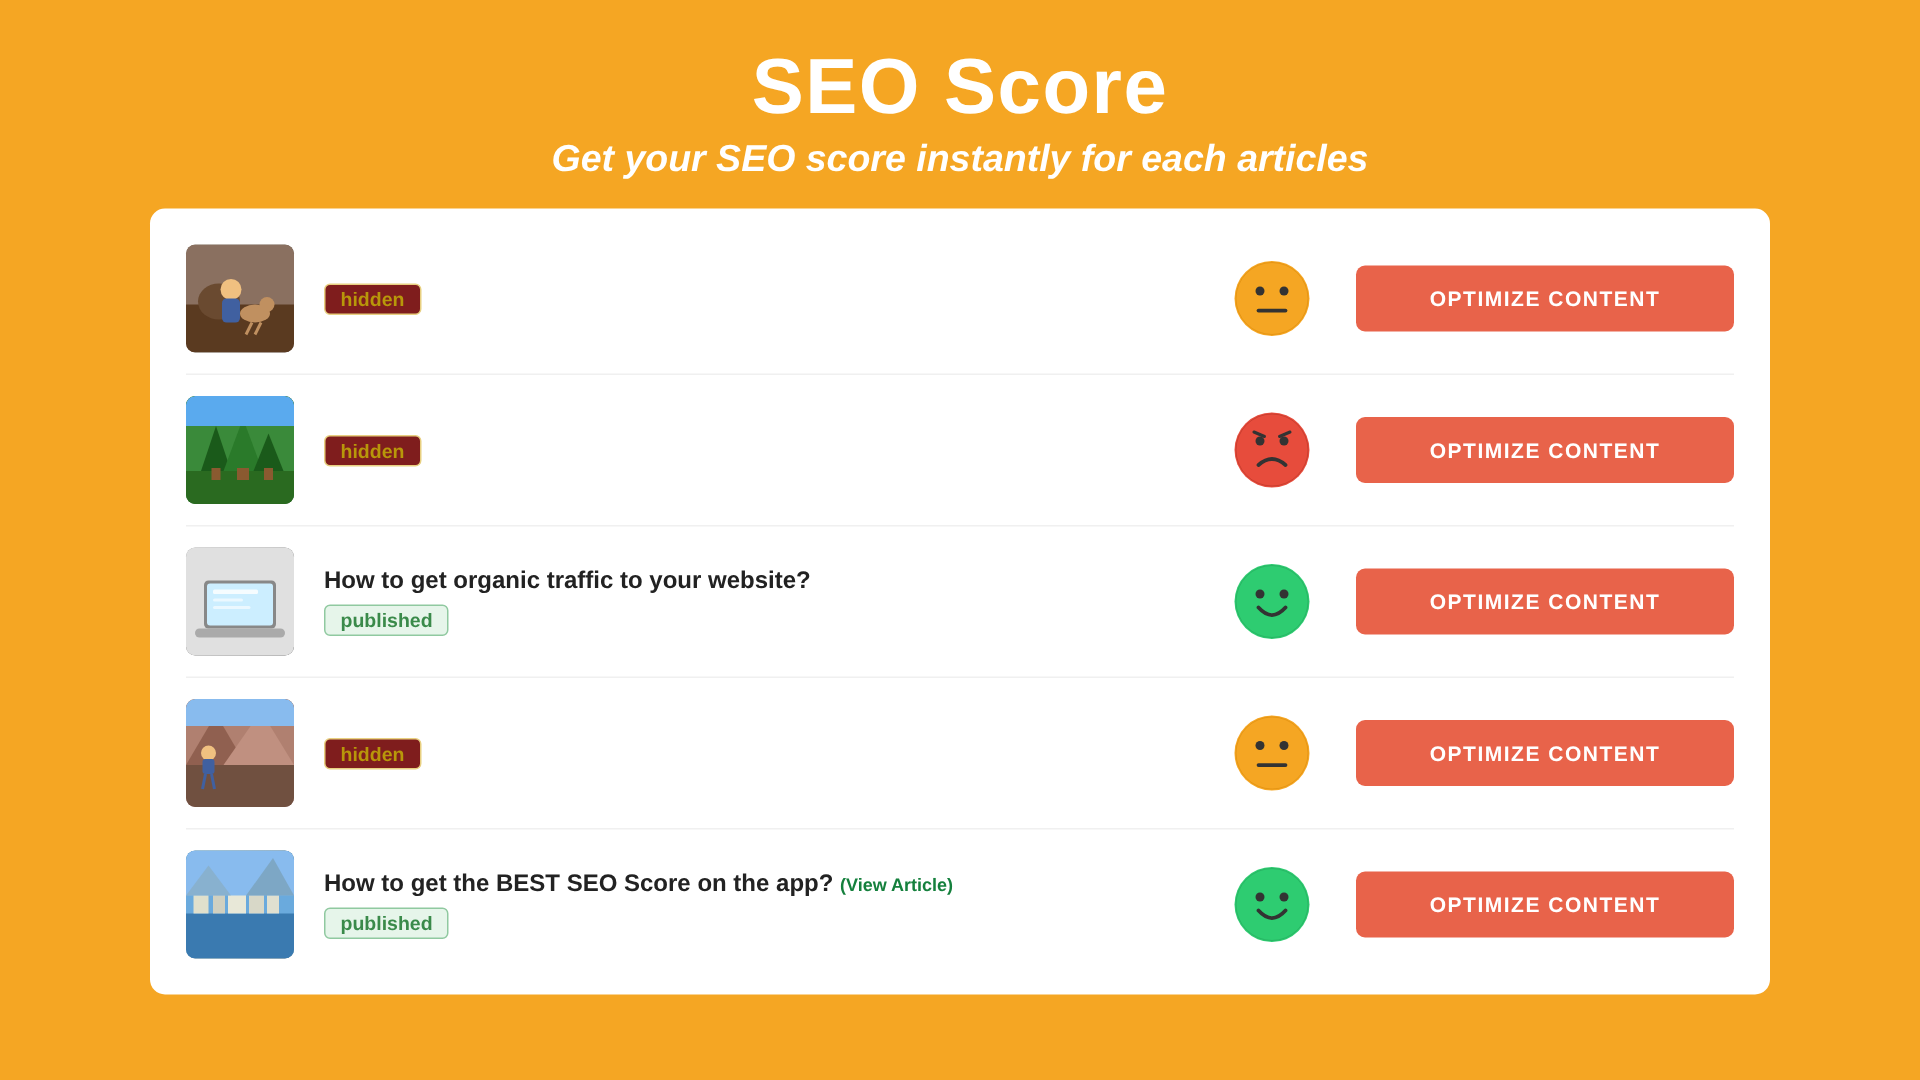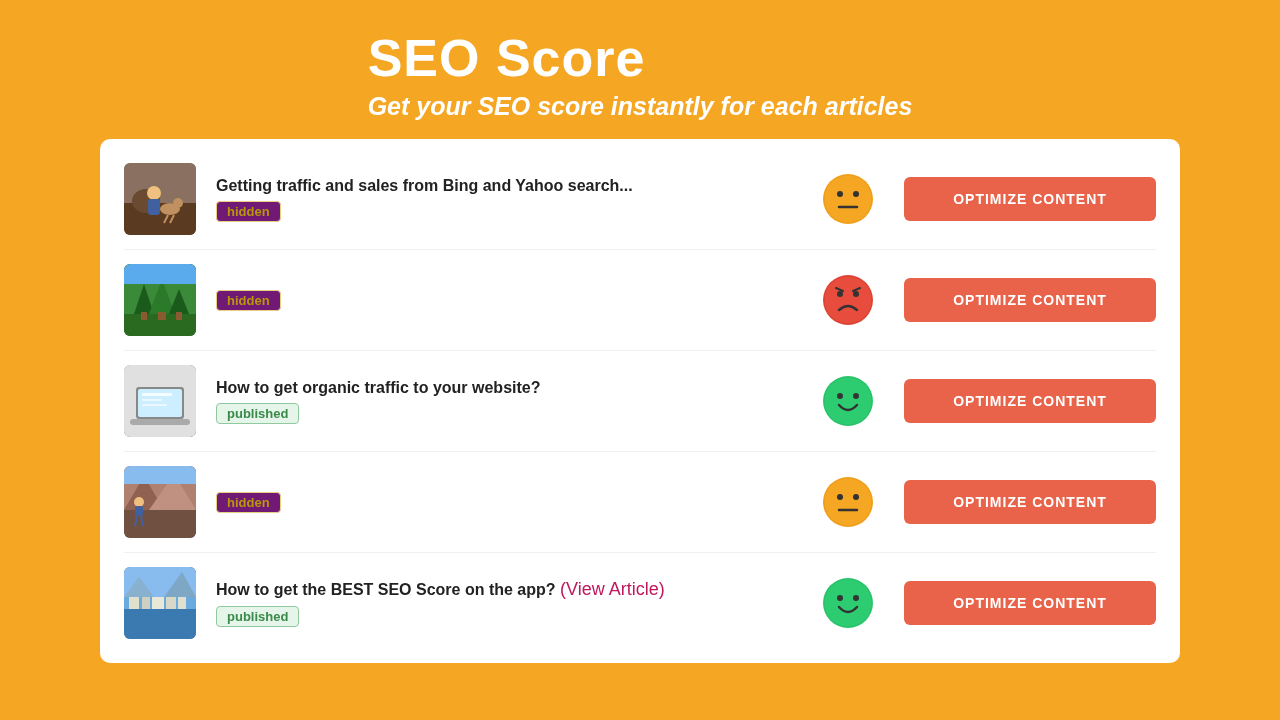--- a/index.html
+++ b/index.html
@@ -7,20 +7,21 @@
       width: 1280px;
       height: 720px;
       background-color: #F5A623;
       font-family: 'Arial', sans-serif;
       display: flex;
       flex-direction: column;
       align-items: center;
       overflow: hidden;
     }
     .header {
+      text-align: center;
       padding: 28px 0 18px;
     }
     .header-title {
       font-size: 52px;
       font-weight: 900;
       color: #fff;
       letter-spacing: 1px;
     }
     .header-subtitle {
       font-size: 25px;
@@ -55,34 +56,34 @@
       flex: 1;
       padding: 0 20px;
     }
     .article-title {
       font-size: 16px;
       font-weight: 600;
       color: #222;
       margin-bottom: 6px;
     }
     .article-title a {
-      color: #be185d;
-      font-size: 18px;
+      color: #15803d;
+      font-size: 12px;
       text-decoration: none;
-      font-weight: 400;
+      font-weight: 700;
     }
     .status-badge {
       display: inline-block;
       padding: 2px 10px;
       border-radius: 4px;
       font-size: 13px;
       font-weight: 600;
     }
     .status-hidden {
-      background: #701a75;
+      background: #7f1d1d;
       color: #b8970a;
       border: 1px solid #e8d080;
     }
     .status-published {
       background: #e6f5ea;
       color: #3a8a4a;
       border: 1px solid #90c9a0;
     }
     .seo-icon {
       width: 52px;
@@ -145,21 +146,20 @@
     <rect x="24" y="36" width="12" height="16" rx="3" fill="#4060a0"></rect>
 
     <ellipse cx="46" cy="46" rx="10" ry="6" fill="#c09060"></ellipse>
     <circle cx="54" cy="40" r="5" fill="#c09060"></circle>
     <line x1="44" y1="52" x2="40" y2="60" stroke="#c09060" stroke-width="2"></line>
     <line x1="50" y1="52" x2="46" y2="60" stroke="#c09060" stroke-width="2"></line>
   </svg>
         </div>
     </div>
     <div class="article-info">
-      <div class="article-title">Getting traffic and sales from Bing and Yahoo search...</div>
       <span class="status-badge status-hidden">hidden</span>
     </div>
     <div class="seo-icon">
       <svg width="52" height="52" viewBox="0 0 52 52" xmlns="http://www.w3.org/2000/svg">
       <circle cx="26" cy="26" r="25" fill="#F5A623"></circle>
       <circle cx="26" cy="26" r="24" fill="none" stroke="#e09010" stroke-width="0.5"></circle>
 
       <circle cx="18" cy="21" r="3" fill="#333"></circle>
       <circle cx="34" cy="21" r="3" fill="#333"></circle>
 

